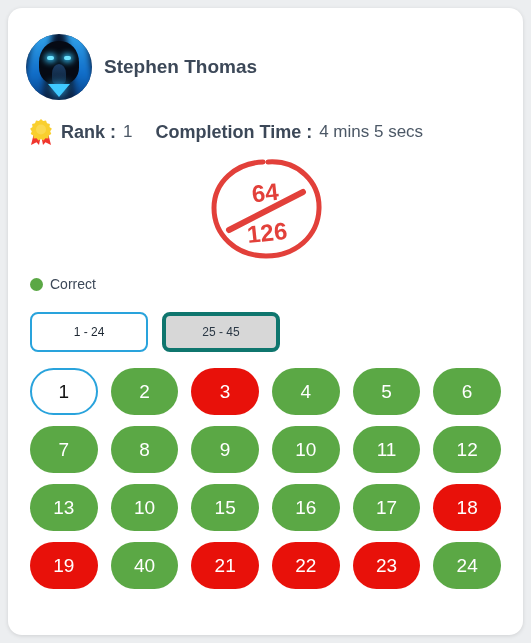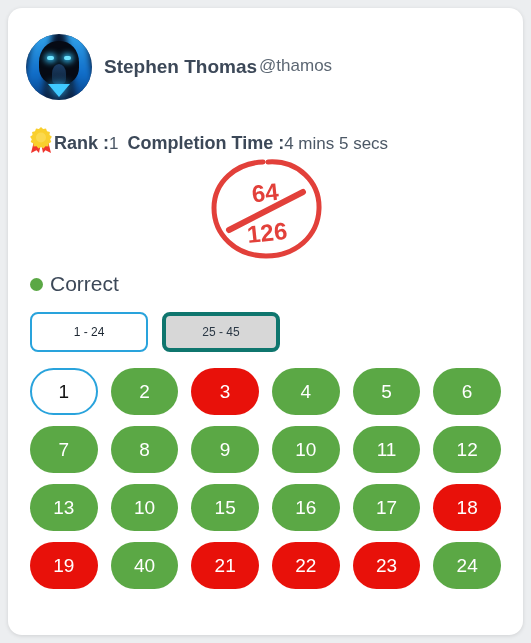--- a/index.html
+++ b/index.html
@@ -55,34 +55,34 @@
     width: 0; height: 0;
     border-left: 11px solid transparent; border-right: 11px solid transparent;
     border-top: 13px solid #3fc9ff;
     filter: drop-shadow(0 0 5px #37bdff);
   }
   .names { display: flex; flex-direction: row; gap: 2px; }
   .display-name { font-size: 19px; font-weight: bold; color: #3c4858; line-height: 1.2; }
   .handle { font-size: 17px; color: #5c6773; line-height: 1.2; }
 
   
-  .rank-row { display: flex; align-items: flex-end; height: 44px; padding-left: 2px; }
+  .rank-row { display: flex; align-items: center; gap: 7px; height: 44px; padding-left: 2px; }
   .medal { width: 26px; height: 28px; flex: 0 0 26px; position: relative; }
   .rank-label, .time-label { font-size: 18px; font-weight: bold; color: #3c4858; }
   .rank-value, .time-value { font-size: 17px; color: #4c5866; }
   .gap { width: 9px; }
 
   
   .score-wrap { height: 110px; display: flex; align-items: center; justify-content: center; }
 
   
   .legend { display: flex; align-items: center; gap: 10px; height: 40px; padding-left: 4px; }
   .legend-item { display: flex; align-items: center; gap: 7px; }
   .dot { width: 13px; height: 13px; border-radius: 50%; display: inline-block; }
-  .legend-text { font-size: 21px; color: #3c4858; }
+  .legend-text { font-size: 14px; color: #3c4858; }
 
   
   .tabs { display: flex; gap: 14px; height: 56px; align-items: center; padding-left: 4px; }
   .tab {
     min-width: 118px; height: 40px; border-radius: 8px;
     display: flex; align-items: center; justify-content: center;
     font-size: 12px; cursor: pointer; padding: 0 16px;
   }
   .tab.active { background: #ffffff; border: 2px solid #29a3dc; color: #1e2833; }
   .tab.inactive { background: #d7d7d7; border: 4px solid #0f766e; color: #2b3845; }
@@ -113,21 +113,20 @@
         <div class="glowL"></div>
         <div class="glowR"></div>
         <div class="hood"></div>
         <div class="eye l"></div>
         <div class="eye r"></div>
         <div class="hands"></div>
         <div class="tri"></div>
       </div>
       <div class="names">
         <div class="display-name">Stephen Thomas</div>
-        <div class="handle">@thamos</div>
       </div>
     </div>
 
     <div class="rank-row">
       <span class="medal">
         <svg width="26" height="28" viewBox="0 0 26 28">
           <path d="M6 15 L3 27 L8.5 24.2 L11 27 L13 17 Z" fill="#f0362e"></path>
           <path d="M20 15 L23 27 L17.5 24.2 L15 27 L13 17 Z" fill="#f0362e"></path>
           <path d="M13 1 l2.1 2.1 2.9 -.7 1 2.8 2.9 .8 -.4 3 2.4 1.8 -1.7 2.5 1.1 2.8 -2.7 1.4 -.2 3 -3 -.3 -1.8 2.4 -2.6 -1.5 -2.6 1.5 -1.8 -2.4 -3 .3 -.2 -3 -2.7 -1.4 1.1 -2.8 -1.7 -2.5 2.4 -1.8 -.4 -3 2.9 -.8 1 -2.8 2.9 .7 Z" fill="#f9cf2e"></path>
           <circle cx="13" cy="11.5" r="5" fill="#fbd94f"></circle>

